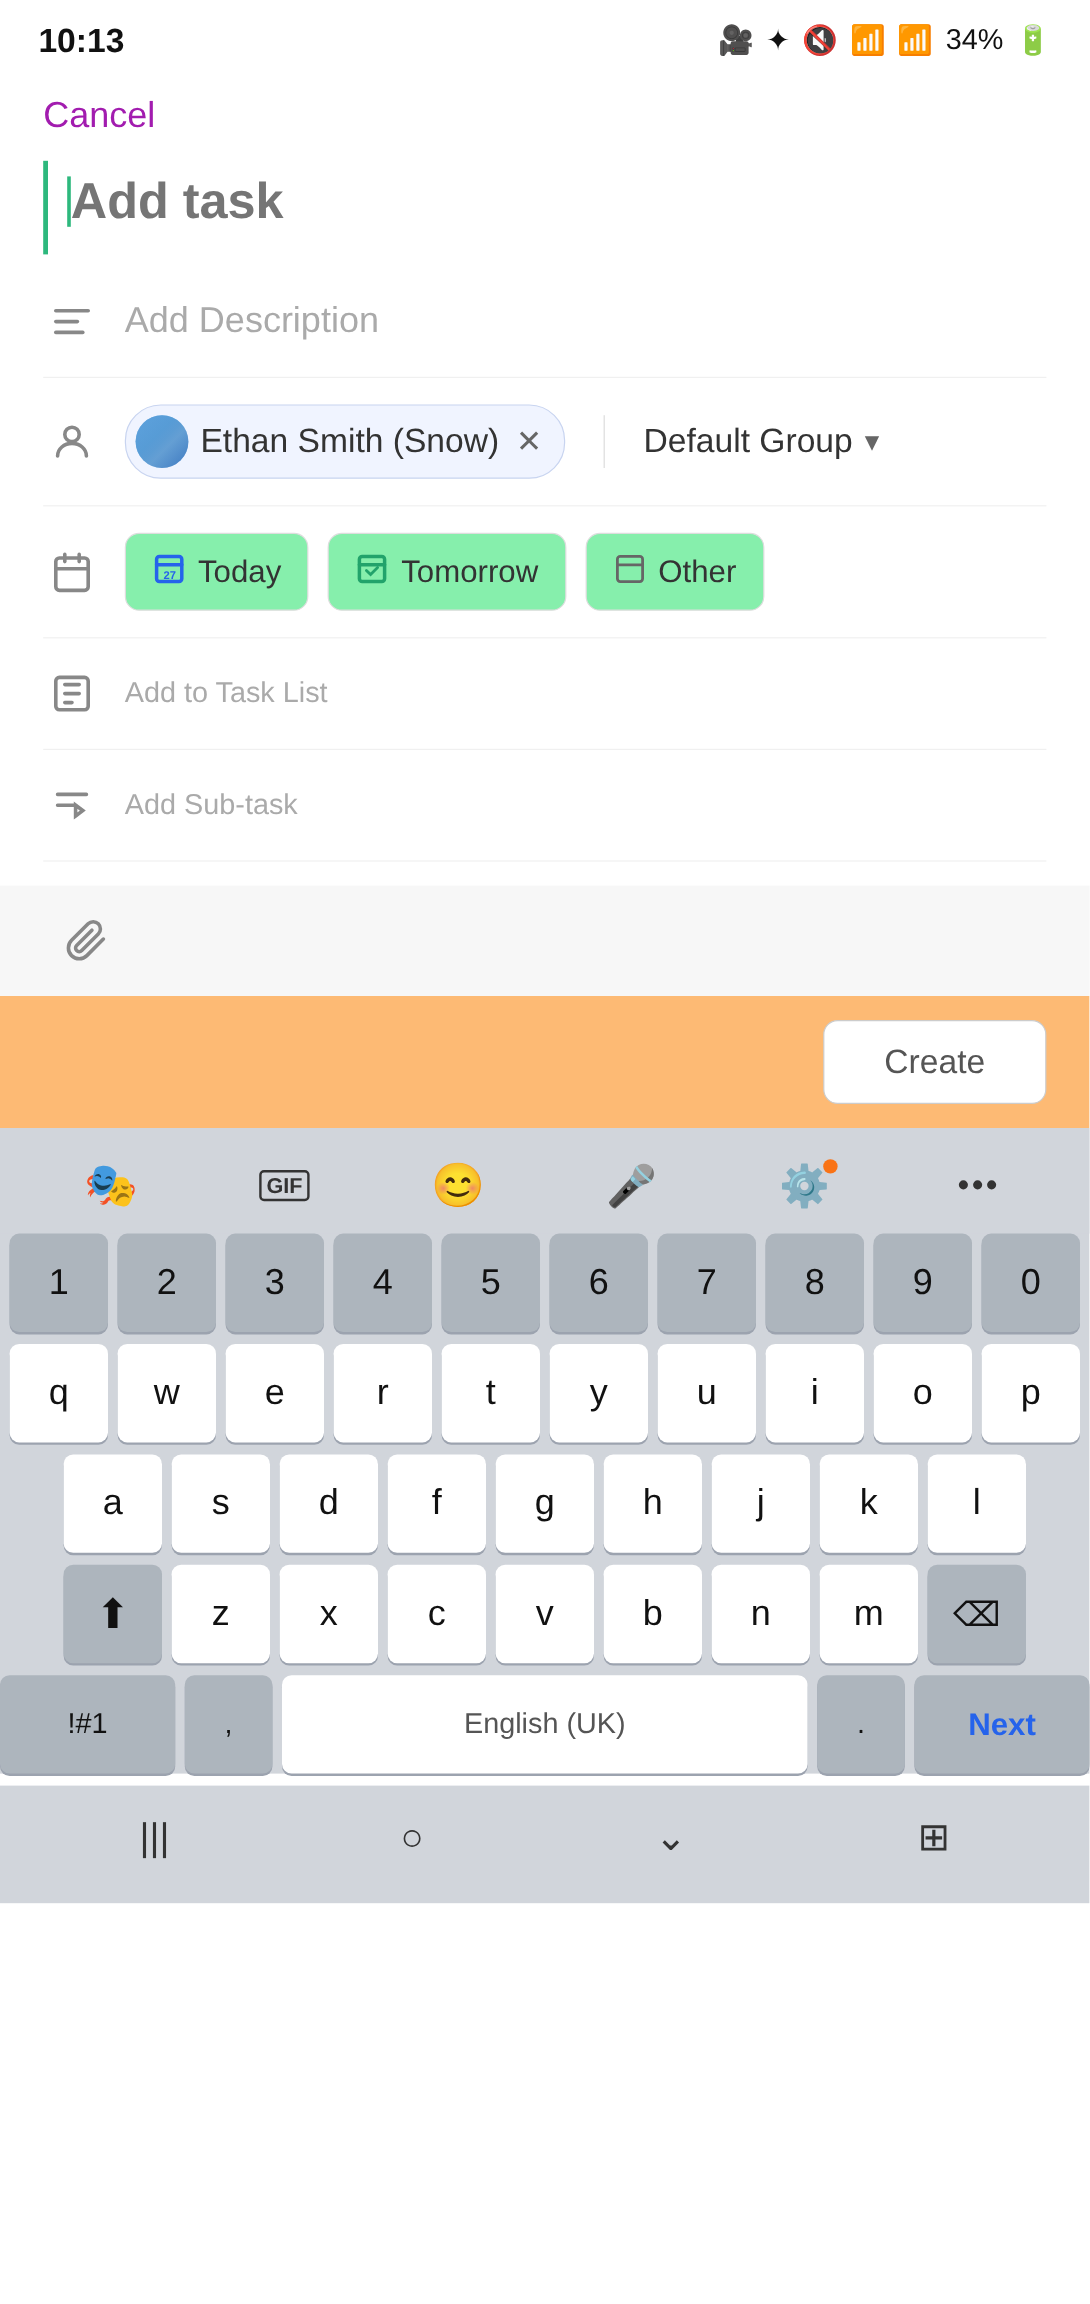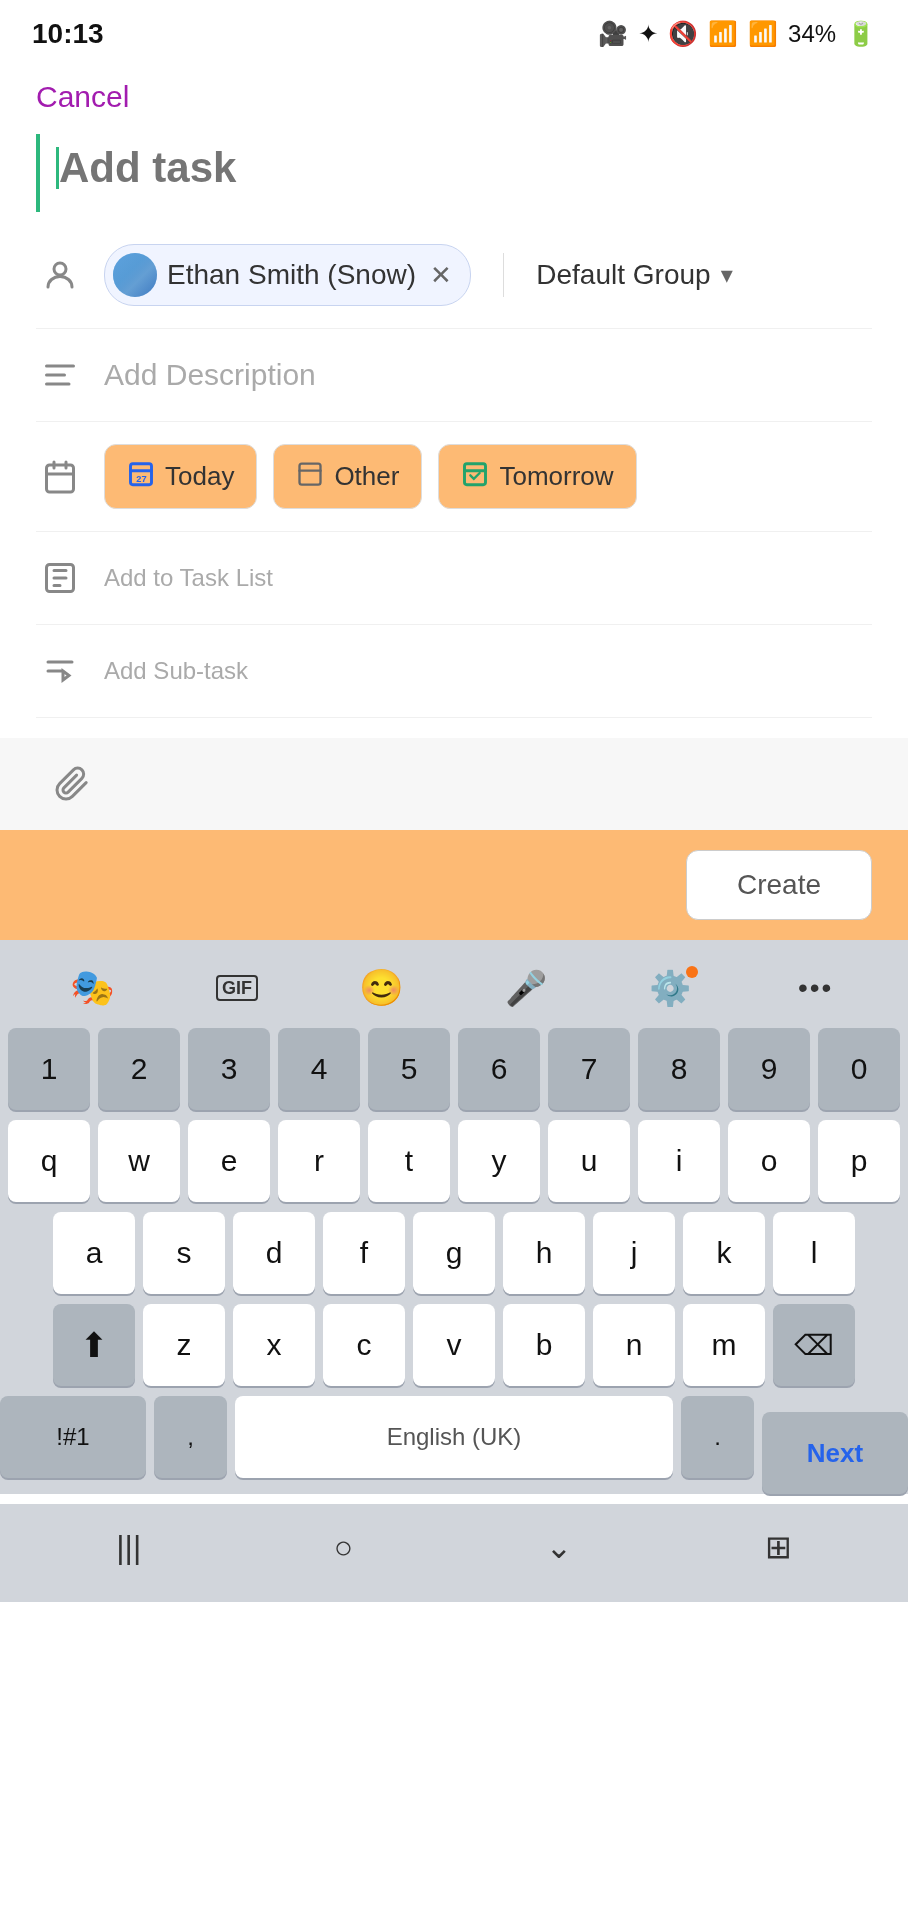--- a/index.html
+++ b/index.html
@@ -160,21 +160,21 @@
       gap: 16px;
       flex-wrap: wrap;
     }
     .date-btn {
       display: flex;
       align-items: center;
       gap: 10px;
       border: 1.5px solid #ddd;
       border-radius: 12px;
       padding: 14px 22px;
-      background: #fdba74;
+      background: #86efac;
       cursor: pointer;
       font-size: 26px;
       color: #333;
     }
     .date-btn-icon {
       font-size: 26px;
     }
     .today-icon { color: #2563eb; }
     .tomorrow-icon { color: #22a36b; }
     .other-icon { color: #666; }
@@ -291,21 +291,20 @@
       max-width: none;
       flex: 6;
       font-size: 24px;
       color: #555;
     }
     .key.blue-text {
       background: #adb5bd;
       color: #2563eb;
       font-size: 26px;
       font-weight: 600;
-      margin-top: 16px;
     }
     .key.symbol {
       font-size: 24px;
       font-weight: 500;
     }
     .key.shift {
       font-size: 34px;
     }
     .key.backspace {
       font-size: 28px;
@@ -361,45 +360,45 @@
 <div class="form-area">
 
   <div class="task-title-row">
     <span class="cursor-bar"></span>
     <input class="task-title-input" type="text" placeholder="Add task" style="">
   </div>
 
   <div class="form-row">
     <div class="row-icon">
       <svg width="36" height="36" viewBox="0 0 24 24" fill="none" stroke="#888" stroke-width="2" stroke-linecap="round">
+        <line x1="3" y1="6" x2="21" y2="6"></line>
+        <line x1="3" y1="12" x2="15" y2="12"></line>
+        <line x1="3" y1="18" x2="18" y2="18"></line>
+      </svg>
+    </div>
+    <span class="row-label">Add Description</span>
+  </div>
+
+  <div class="form-row">
+    <div class="row-icon">
+      <svg width="36" height="36" viewBox="0 0 24 24" fill="none" stroke="#888" stroke-width="2" stroke-linecap="round">
         <circle cx="12" cy="8" r="4"></circle>
         <path d="M4 20c0-4 3.6-7 8-7s8 3 8 7"></path>
       </svg>
     </div>
     <div class="assignee-chip">
       <div class="avatar-img"></div>
       <span class="chip-name">Ethan Smith (Snow)</span>
       <span class="chip-close">✕</span>
     </div>
     <div class="divider-vert"></div>
     <div class="group-select">
       <span class="group-name">Default Group</span>
       <span class="chevron-down">▾</span>
     </div>
-  </div>
-
-  <div class="form-row">
-    <div class="row-icon">
-      <svg width="36" height="36" viewBox="0 0 24 24" fill="none" stroke="#888" stroke-width="2" stroke-linecap="round">
-        <line x1="3" y1="6" x2="21" y2="6"></line>
-        <line x1="3" y1="12" x2="15" y2="12"></line>
-        <line x1="3" y1="18" x2="18" y2="18"></line>
-      </svg>
-    </div>
-    <span class="row-label">Add Description</span>
   </div>
 
   <div class="form-row">
     <div class="row-icon">
       <svg width="36" height="36" viewBox="0 0 24 24" fill="none" stroke="#888" stroke-width="2" stroke-linecap="round">
         <rect x="3" y="4" width="18" height="18" rx="2"></rect>
         <line x1="16" y1="2" x2="16" y2="6"></line>
         <line x1="8" y1="2" x2="8" y2="6"></line>
         <line x1="3" y1="10" x2="21" y2="10"></line>
       </svg>
@@ -409,37 +408,37 @@
         <span class="date-btn-icon today-icon">
           <svg width="28" height="28" viewBox="0 0 24 24" fill="none" stroke="#2563eb" stroke-width="2.5" stroke-linecap="round">
             <rect x="3" y="4" width="18" height="18" rx="2"></rect>
             <line x1="3" y1="10" x2="21" y2="10"></line>
             <text x="8" y="20" font-size="8" fill="#2563eb" stroke="none" font-weight="700">27</text>
           </svg>
         </span>
         <span>Today</span>
       </button>
       <button class="date-btn">
-        <span class="date-btn-icon other-icon">
-          <svg width="28" height="28" viewBox="0 0 24 24" fill="none" stroke="#666" stroke-width="2" stroke-linecap="round">
-            <rect x="3" y="4" width="18" height="18" rx="2"></rect>
-            <line x1="3" y1="10" x2="21" y2="10"></line>
-          </svg>
-        </span>
-        <span>Other</span>
-      </button>
-      <button class="date-btn">
         <span class="date-btn-icon tomorrow-icon">
           <svg width="28" height="28" viewBox="0 0 24 24" fill="none" stroke="#22a36b" stroke-width="2.5" stroke-linecap="round">
             <rect x="3" y="4" width="18" height="18" rx="2"></rect>
             <line x1="3" y1="10" x2="21" y2="10"></line>
             <path d="M8 14l3 3 5-5" stroke="#22a36b" stroke-width="2" fill="none"></path>
           </svg>
         </span>
         <span>Tomorrow</span>
+      </button>
+      <button class="date-btn">
+        <span class="date-btn-icon other-icon">
+          <svg width="28" height="28" viewBox="0 0 24 24" fill="none" stroke="#666" stroke-width="2" stroke-linecap="round">
+            <rect x="3" y="4" width="18" height="18" rx="2"></rect>
+            <line x1="3" y1="10" x2="21" y2="10"></line>
+          </svg>
+        </span>
+        <span>Other</span>
       </button>
     </div>
   </div>
 
   <div class="form-row">
     <div class="row-icon">
       <svg width="36" height="36" viewBox="0 0 24 24" fill="none" stroke="#888" stroke-width="2" stroke-linecap="round">
         <rect x="3" y="3" width="18" height="18" rx="2"></rect>
         <path d="M8 7h8M8 12h8M8 17h4"></path>
       </svg>

